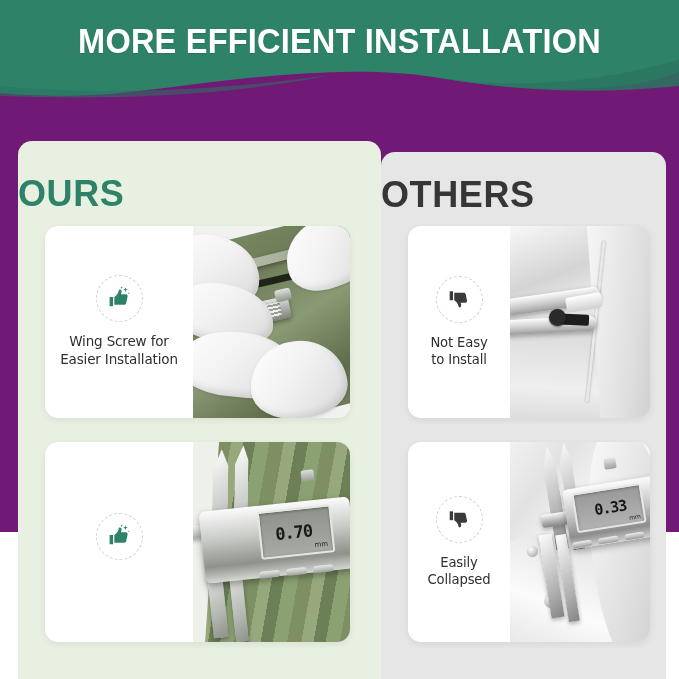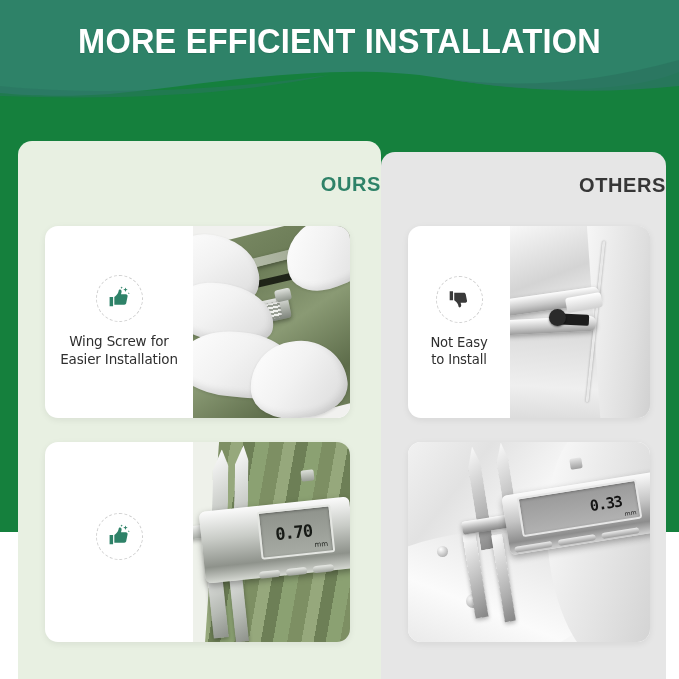--- a/index.html
+++ b/index.html
@@ -2,21 +2,21 @@
 <html><head>
 <meta charset="utf-8">
 <style>
   * { box-sizing: border-box; margin: 0; padding: 0; }
   html, body {
     width: 679px; height: 679px;
     background: #ffffff;
     font-family: "Liberation Sans", sans-serif;
     overflow: hidden;
   }
-  #root { position: relative; width: 679px; height: 532px; background: #15803d; }
+  #root { position: relative; width: 679px; height: 532px; background: #701a75; }
 
   
   .header {
     position: absolute; left: 0; top: 0; width: 679px; height: 100px;
     overflow: hidden;
   }
   .header-svg { position: absolute; left: 0; top: 0; }
   .header-title {
     position: absolute; left: 0; top: 21px; width: 679px;
     text-align: center;
@@ -38,22 +38,22 @@
   .panel-ours {
     left: 18px; top: 141px; width: 363px; height: 538px;
     background: #e8f0e2;
   }
   .panel-others {
     left: 381px; top: 152px; width: 285px; height: 527px;
     background: #e6e6e6;
   }
   .panel-heading {
     position: absolute; left: 0; width: 100%;
-    text-align: right;
-    font-size: 20px;
+    text-align: left;
+    font-size: 36px;
     font-weight: bold;
     letter-spacing: 0.6px;
   }
   .heading-ours { top: 32px; color: #2e8268; }
   .heading-others { top: 22px; color: #363636; }
 
   
   .card {
     position: absolute;
     border-radius: 13px;
@@ -436,20 +436,32 @@
       </div>
       <div class="btnrow">
         <i></i>
         <i></i>
         <i></i>
       </div>
     </div>
   </div>
 
   <div class="card card-others-2">
+    <div class="card-text">
+      <div class="badge">
+        <svg width="26" height="26" viewBox="0 0 24 24" aria-hidden="true">
+          <path d="M3.4 4.9h3.1v8.2H3.4z" fill="#3a3a3a"></path>
+          <path d="M7.6 13.1c1.6.9 3 2.6 3.6 4.3.3.9.2 2 .9 2.3.8.3 1.7-.3 1.9-1.2.2-.9-.1-2-.5-3.1h4.4c1 0 1.7-.9 1.5-1.8l-1.2-6c-.2-.8-.9-1.4-1.7-1.4H7.6z" fill="#3a3a3a"></path>
+        </svg>
+      </div>
+      <div class="card-label">
+        <span>Easily</span><br>
+        <span>Collapsed</span>
+      </div>
+    </div>
     <div class="card-photo ph-t2">
       <div class="crumple-a"></div>
       <div class="crumple-b"></div>
       <div class="crumple-c"></div>
       <div class="bolt bolt2"></div>
       <div class="bolt"></div>
       <div class="jaw2 j-up1"></div>
       <div class="jaw2 j-up2"></div>
       <div class="jaw2 j-dn1"></div>
       <div class="jaw2 j-dn2"></div>

